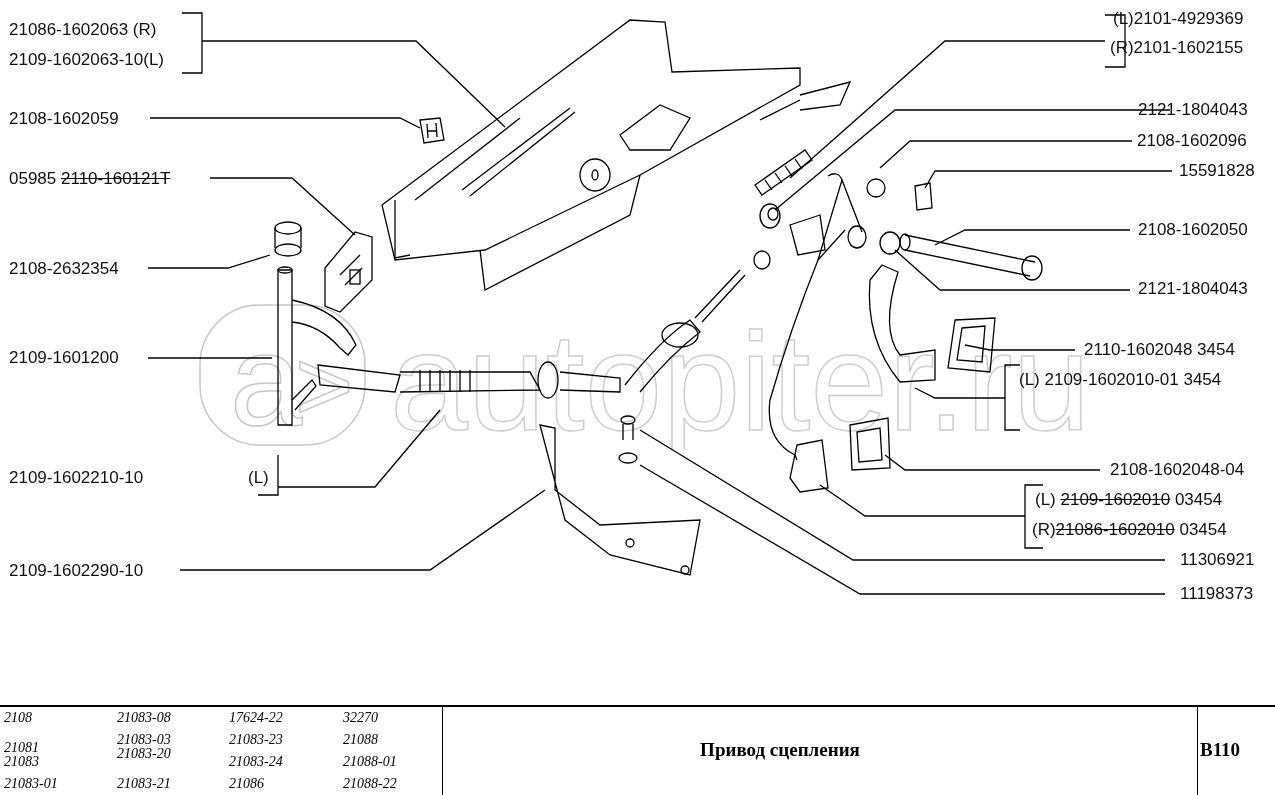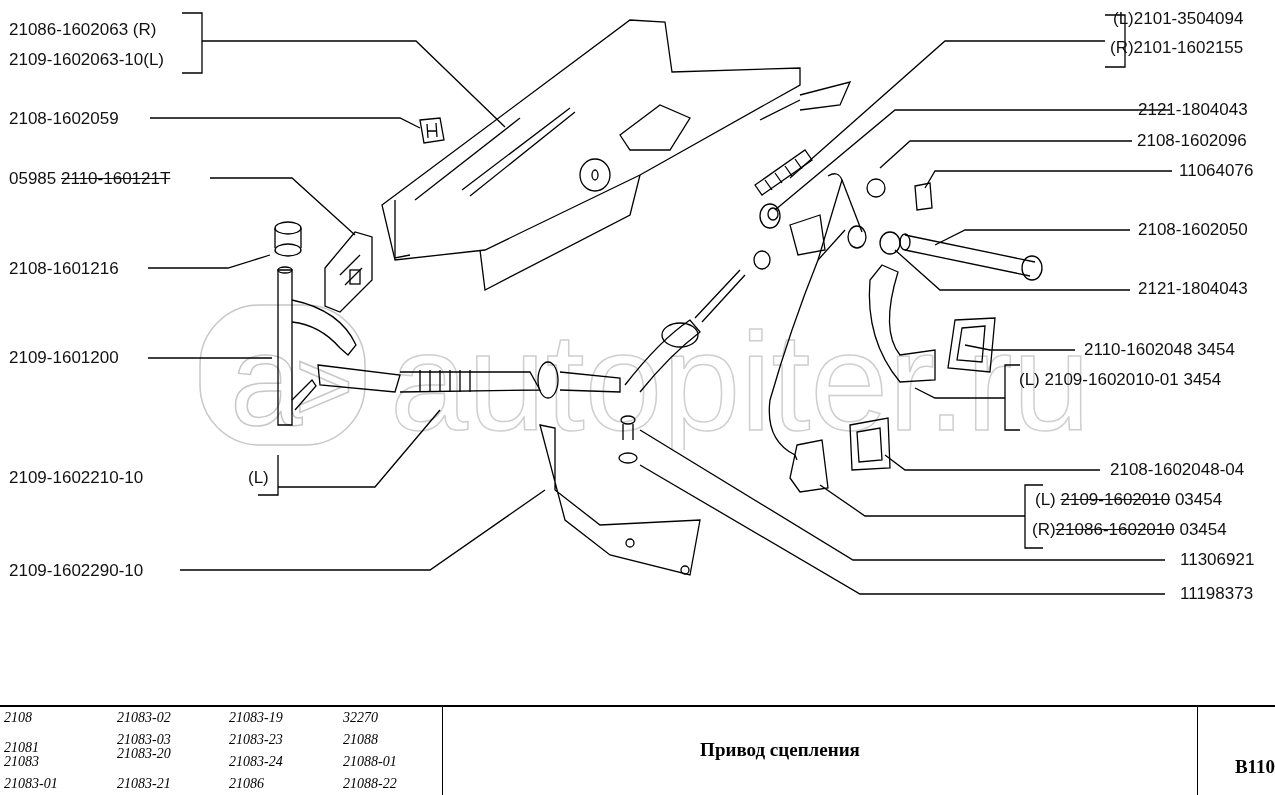--- a/index.html
+++ b/index.html
@@ -6,21 +6,21 @@
   body { width:1275px; height:795px; position:relative; overflow:hidden; font-family:"Liberation Sans", sans-serif; color:#000; }
   #diagram { position:absolute; left:0; top:0; width:1275px; height:705px; }
   .lbl { position:absolute; font-size:17px; line-height:20px; white-space:nowrap; color:#111; }
   .strike { text-decoration: line-through; }
   .wm { position:absolute; left:195px; top:300px; pointer-events:none; }
   #footer { position:absolute; left:0; top:705px; width:1275px; height:90px; border-top:2px solid #000; font-family:"Liberation Serif", serif; }
   .models { position:absolute; left:0; top:0; width:440px; height:90px; }
   .model { position:absolute; font-size:14px; line-height:16px;font-style:italic; }
   .vline { position:absolute; top:0; width:0; height:90px; border-left:1.5px solid #000; }
   .title { position:absolute; left:442px; width:676px; top:32px; text-align:center; font-weight:bold; font-size:19px; }
-  .code { position:absolute; left:1200px; width:75px; top:32px; text-align:right; font-weight:bold; font-size:19px;margin-top:17px; }
+  .code { position:absolute; left:1200px; width:75px; top:32px; text-align:left; font-weight:bold; font-size:19px; }
 </style>
 </head>
 <body>
 
 <div id="diagram">
 
   <svg class="wm" width="900" height="150" viewBox="0 0 900 150">
     <rect x="5" y="5" width="165" height="140" rx="60" fill="none" stroke="#c8c8c8" stroke-width="1.5"></rect>
     <text x="35" y="125" font-family="Liberation Sans, sans-serif" font-size="130" fill="none" stroke="#c8c8c8" stroke-width="1.5">a</text>
     <text x="100" y="120" font-family="Liberation Sans, sans-serif" font-size="100" fill="none" stroke="#c8c8c8" stroke-width="1.5">&gt;</text>
@@ -158,53 +158,53 @@
       <path d="M540,425 L555,428 L555,490 L600,525 L700,520 L690,575 L610,555 L565,520 Z"></path>
       <circle cx="630" cy="543" r="4"></circle>
       <circle cx="685" cy="570" r="4"></circle>
     </g>
   </svg>
 
   <div class="lbl" style="left:9px;top:20px">21086-1602063   (R)</div>
   <div class="lbl" style="left:9px;top:50px">2109-1602063-10(L)</div>
   <div class="lbl" style="left:9px;top:109px">2108-1602059</div>
   <div class="lbl" style="left:9px;top:169px"><span>05985 </span><span class="strike">2110-160121T</span></div>
-  <div class="lbl" style="left:9px;top:259px">2108-1601216</div>
+  <div class="lbl" style="left:9px;top:259px">2108-2632354</div>
   <div class="lbl" style="left:9px;top:348px">2109-1601200</div>
   <div class="lbl" style="left:9px;top:468px">2109-1602210-10</div>
   <div class="lbl" style="left:248px;top:468px">(L)</div>
   <div class="lbl" style="left:9px;top:561px">2109-1602290-10</div>
 
-  <div class="lbl" style="left:1113px;top:9px">(L)2101-3504094</div>
+  <div class="lbl" style="left:1113px;top:9px">(L)2101-4929369</div>
   <div class="lbl" style="left:1110px;top:38px">(R)2101-1602155</div>
   <div class="lbl" style="left:1138px;top:100px">2121-1804043</div>
   <div class="lbl" style="left:1137px;top:131px">2108-1602096</div>
-  <div class="lbl" style="left:1179px;top:161px">11064076</div>
+  <div class="lbl" style="left:1179px;top:161px">15591828</div>
   <div class="lbl" style="left:1138px;top:220px">2108-1602050</div>
   <div class="lbl" style="left:1138px;top:279px">2121-1804043</div>
   <div class="lbl" style="left:1084px;top:340px">2110-1602048  3454</div>
   <div class="lbl" style="left:1019px;top:370px">(L)  2109-1602010-01  3454</div>
   <div class="lbl" style="left:1110px;top:460px">2108-1602048-04</div>
   <div class="lbl" style="left:1035px;top:490px"><span>(L)  </span><span class="strike">2109-1602010</span><span>  03454</span></div>
   <div class="lbl" style="left:1032px;top:520px"><span>(R)</span><span class="strike">21086-1602010</span><span>  03454</span></div>
   <div class="lbl" style="left:1180px;top:550px">11306921</div>
   <div class="lbl" style="left:1180px;top:584px">11198373</div>
 </div>
 
 <div id="footer">
   <div class="models">
     <div class="model" style="left:4px;top:3px">2108</div>
     <div class="model" style="left:4px;top:33px">21081</div>
     <div class="model" style="left:4px;top:47px">21083</div>
     <div class="model" style="left:4px;top:69px">21083-01</div>
-    <div class="model" style="left:117px;top:3px">21083-02</div>
+    <div class="model" style="left:117px;top:3px">21083-08</div>
     <div class="model" style="left:117px;top:25px">21083-03</div>
     <div class="model" style="left:117px;top:39px">21083-20</div>
     <div class="model" style="left:117px;top:69px">21083-21</div>
-    <div class="model" style="left:229px;top:3px">21083-19</div>
+    <div class="model" style="left:229px;top:3px">17624-22</div>
     <div class="model" style="left:229px;top:25px">21083-23</div>
     <div class="model" style="left:229px;top:47px">21083-24</div>
     <div class="model" style="left:229px;top:69px">21086</div>
     <div class="model" style="left:343px;top:3px">32270</div>
     <div class="model" style="left:343px;top:25px">21088</div>
     <div class="model" style="left:343px;top:47px">21088-01</div>
     <div class="model" style="left:343px;top:69px">21088-22</div>
   </div>
   <div class="vline" style="left:442px"></div>
   <div class="title">Привод сцепления</div>

